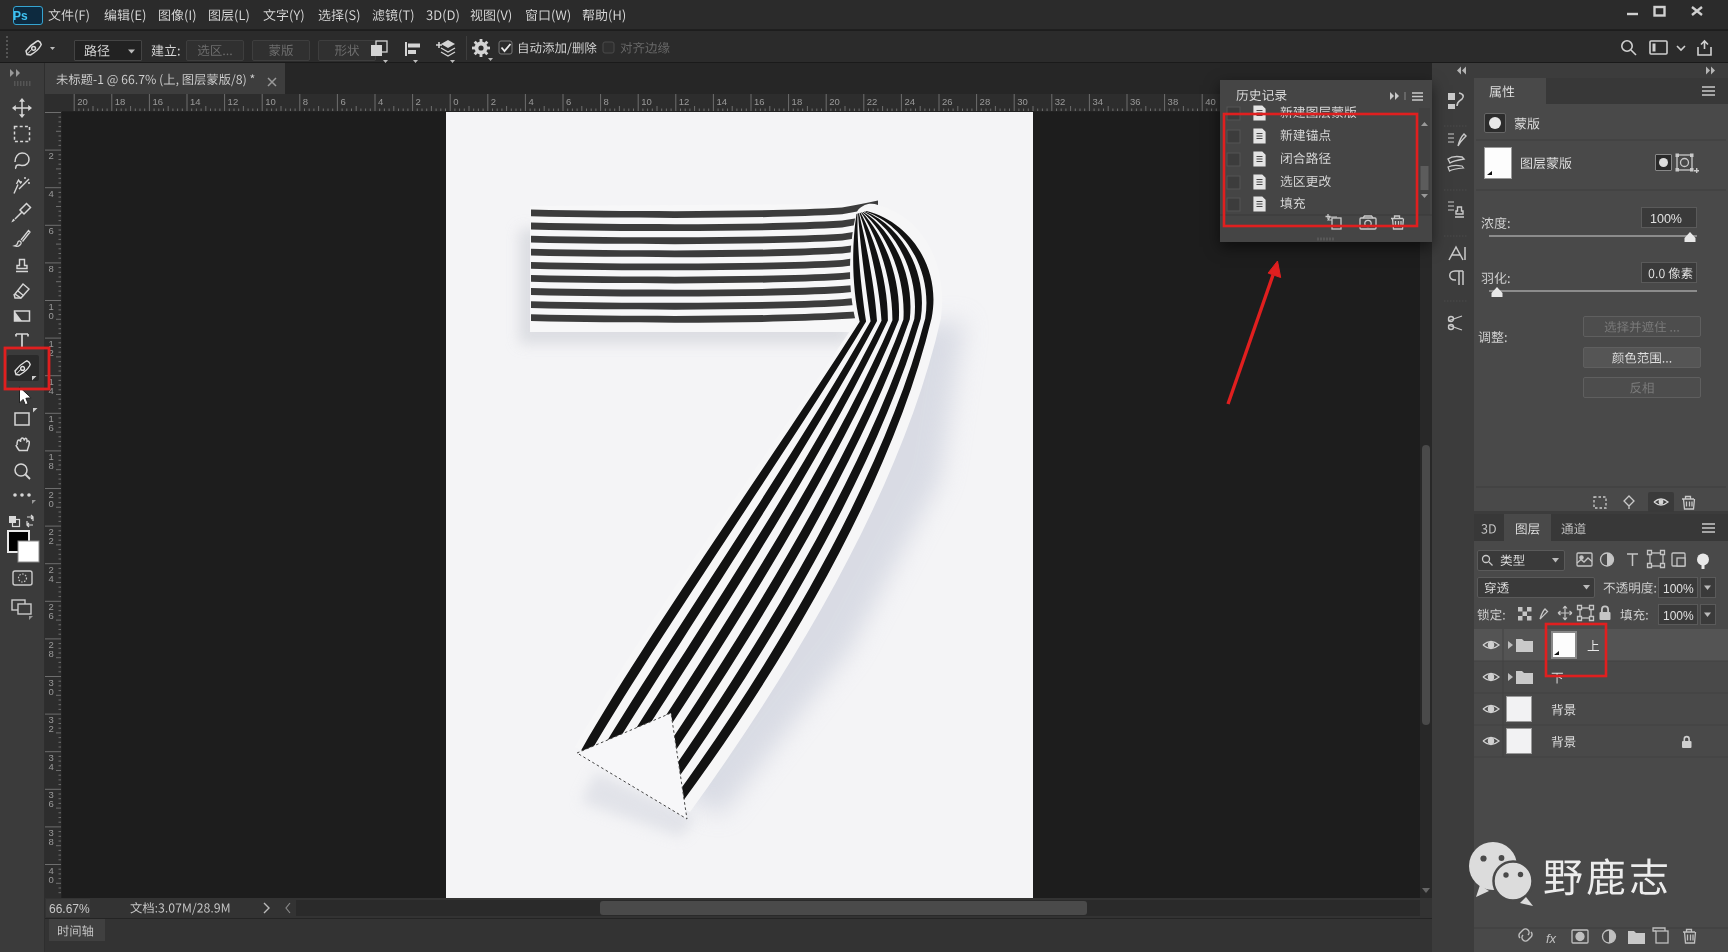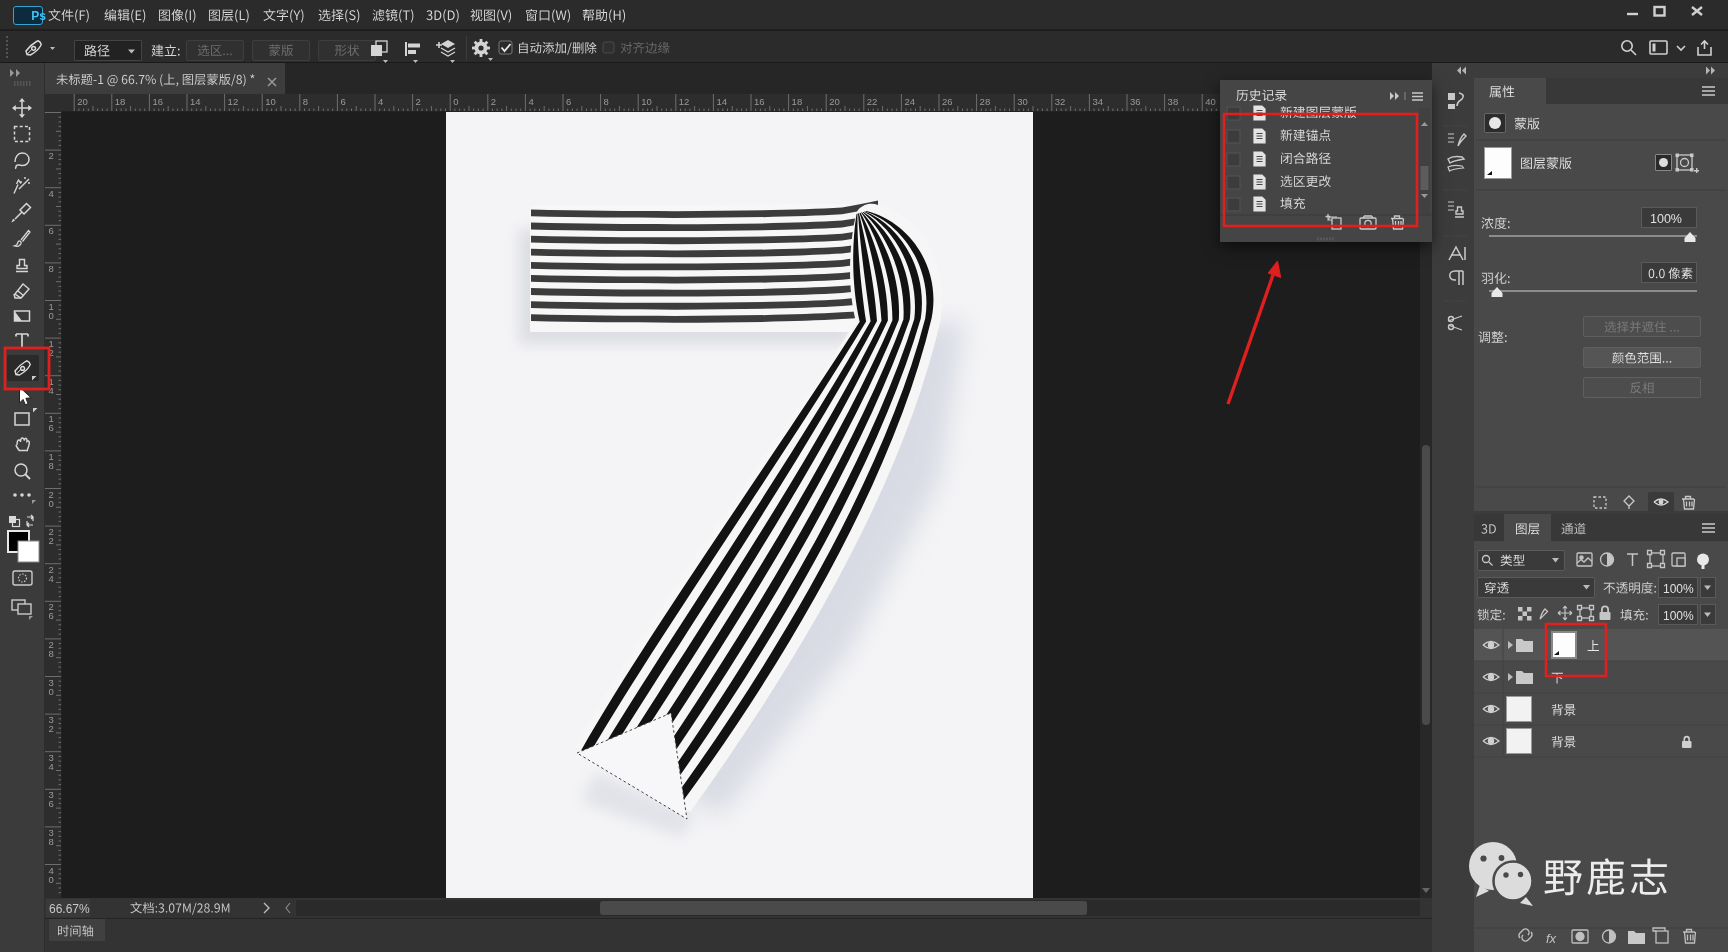--- a/index.html
+++ b/index.html
@@ -2,21 +2,21 @@
 <html><head><meta charset="utf-8">
 <style>
 html,body{margin:0;padding:0;width:1728px;height:952px;overflow:hidden;background:#1d1d1d;
 font-family:"Liberation Sans",sans-serif;}
 *{box-sizing:border-box;}
 div{line-height:1;}
 </style></head>
 <body>
 <div style="position:absolute;left:0;top:0;width:1728px;height:30px;background:#2b2b2b;border-bottom:1px solid #1f1f1f"></div>
 <div style="position:absolute;left:13px;top:6px;width:30px;height:19px;background:#0d2a3f;border:1.5px solid #35a4d0;border-radius:3px"></div>
-<div style="position:absolute;left:13px;top:6px;width:33px;height:21px;color:#3fc1f0;font-size:12px;font-weight:bold;text-align:right;line-height:21px;z-index:2">Ps</div>
+<div style="position:absolute;left:13px;top:6px;width:33px;height:21px;color:#3fc1f0;font-size:12px;font-weight:bold;text-align:left;line-height:21px;z-index:2">Ps</div>
 <div style="position:absolute;left:0;top:31px;width:1728px;height:32px;background:#2b2b2b;border-bottom:1px solid #1a1a1a"></div>
 <div style="position:absolute;left:74px;top:40px;width:68px;height:21px;background:#222;border:1px solid #444;border-radius:1px"></div>
 <div style="position:absolute;left:186px;top:40px;width:58px;height:21px;background:#303030;border:1px solid #3e3e3e;border-radius:2px"></div>
 <div style="position:absolute;left:252px;top:40px;width:58px;height:21px;background:#303030;border:1px solid #3e3e3e;border-radius:2px"></div>
 <div style="position:absolute;left:318px;top:40px;width:58px;height:21px;background:#303030;border:1px solid #3e3e3e;border-radius:2px"></div>
 <div style="position:absolute;left:45px;top:63px;width:1387px;height:31px;background:#262626"></div>
 <div style="position:absolute;left:45px;top:63px;width:240px;height:31px;background:#3d3d3d"></div>
 <div style="position:absolute;left:0;top:63px;width:45px;height:889px;background:#3b3b3b;border-right:1px solid #2e2e2e"></div>
 <div style="position:absolute;left:7px;top:355px;width:32px;height:26px;background:#2a2a2a;border-radius:2px"></div>
 <div style="position:absolute;left:45px;top:94px;width:1387px;height:18px;background:#2d2d2d;border-bottom:1px solid #222"></div>

